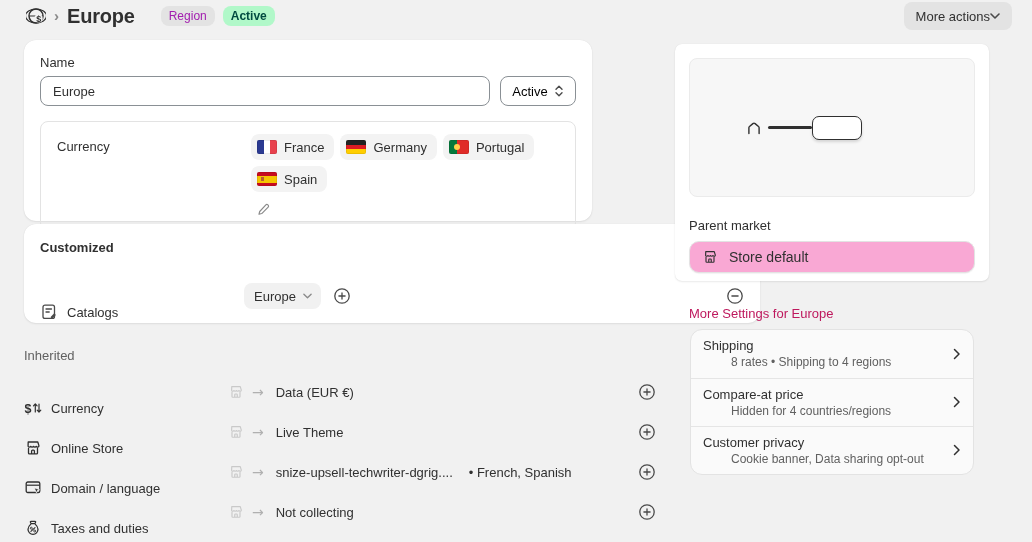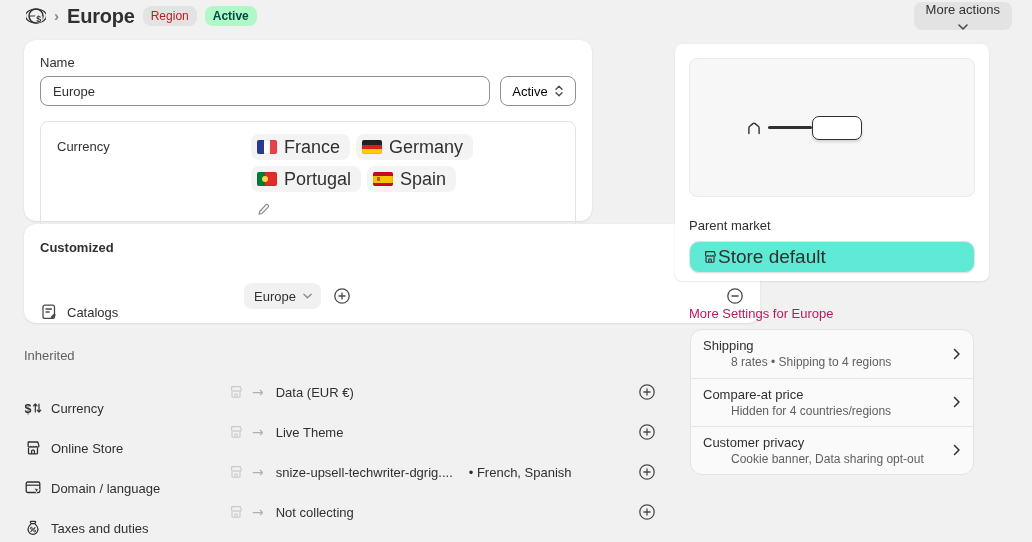--- a/index.html
+++ b/index.html
@@ -10,46 +10,46 @@
     font-family:"Liberation Sans","DejaVu Sans",sans-serif;
     color:#303030; font-size:13px;
   }
   .icon { display:inline-flex; align-items:center; justify-content:center; flex:0 0 auto; }
 
   
   .header { position:absolute; left:26px; top:0; right:20px; height:32px; display:flex; align-items:center; gap:8px; }
   .crumb-sep { color:#8a8a8a; font-size:15px; font-weight:600; margin-top:-2px; }
   .page-title { font-size:20px; font-weight:700; letter-spacing:-.2px; }
   .badge { border-radius:8px; padding:2px 8px; font-size:12px; line-height:16px; }
-  .badge-gray { background:#e3e3e3; color:#b91c1c; }
+  .badge-gray { background:#e3e3e3; color:#a21caf;margin-left:18px; }
   .badge-green { background:#b1f8c9; color:#014b40; font-weight:600; }
-  .more-actions { margin-left:auto; display:flex; align-items:center; gap:7px; background:#e3e3e3;
+  .more-actions { margin-left:auto; display:flex; align-items:center; background:#e3e3e3;
     border:none; border-radius:8px; height:28px; padding:0 12px; font-size:13px; font-weight:500;
-    color:#303030; cursor:pointer; font-family:inherit;flex-direction:column; }
+    color:#303030; cursor:pointer; font-family:inherit; }
 
   
   .card { position:absolute; background:#fff; border-radius:12px;
     box-shadow:0 1px 2px rgba(0,0,0,.08), 0 0 1px rgba(0,0,0,.10); }
   .card-1 { left:24px; top:40px; width:568px; height:181px; padding:15px 16px; }
   .card-2 { left:24px; top:224px; width:736px; height:99px; padding:16px; }
   .parent-card { left:675px; top:44px; width:314px; height:237px; padding:14px;border-radius:7px; }
 
   .field-label { margin-bottom:6px; }
   .name-row { display:flex; gap:10px; }
   .text-input { flex:1; height:30px; border:1px solid #8a9095; border-radius:8px; padding:0 12px;
     font-size:13px; color:#303030; background:#fff; font-family:inherit; outline:none; }
   .status-select { width:76px; height:30px; border:1px solid #8a9095; border-radius:8px; background:#fff;
     display:flex; align-items:center; justify-content:center; gap:6px; font-size:13px; cursor:pointer; font-family:inherit; }
 
   .includes-box { margin-top:15px; border:1px solid #e3e3e3; border-radius:8px; padding:12px 16px 10px; min-height:79px; display:flex; }
   .includes-label { width:194px; padding-top:5px; }
   .chips-col { flex:1; display:flex; flex-direction:column; gap:8px; }
   .chips-row { display:flex; flex-wrap:wrap; gap:6px; }
   .chip { display:inline-flex; align-items:center; gap:7px; background:#f3f3f3; border-radius:8px;
-    height:26px; padding:0 10px 0 6px; font-size:18px; }
+    height:26px; padding:0 10px 0 6px; font-size:13px; }
   .flag { position:relative; width:20px; height:14px; border-radius:2px; overflow:hidden;
     box-shadow:inset 0 0 0 .5px rgba(0,0,0,.15); }
   .flag-fr { background:linear-gradient(90deg,#2b3a91 0 33.4%,#ffffff 33.4% 66.7%,#e8414d 66.7%); }
   .flag-de { background:linear-gradient(180deg,#222222 0 33.4%,#dd1c23 33.4% 66.7%,#ffce00 66.7%); }
   .flag-pt { background:linear-gradient(90deg,#04793c 0 40%,#e02c28 40%); }
   .flag-pt::after { content:""; position:absolute; left:5px; top:4px; width:6px; height:6px; border-radius:50%; background:#ffd24a; }
   .flag-es { background:linear-gradient(180deg,#c60b1e 0 25%,#f5c400 25% 75%,#c60b1e 75%); }
   .flag-es::after { content:""; position:absolute; left:4px; top:5px; width:3px; height:4px; background:#b85c2e; }
   .edit-btn { background:none; border:none; width:26px; height:20px; display:flex; align-items:center; cursor:pointer; padding:0 4px; }
 
@@ -72,22 +72,22 @@
   .inh-extra { margin-left:8px; white-space:nowrap; }
 
   
   .illus-panel { height:139px; background:#f7f7f7; border:1px solid #ebebeb; border-radius:8px;
     display:flex; align-items:center; justify-content:center; }
   .illus-group { display:flex; align-items:center; transform:translateX(-28px); }
   .illus-line { width:44px; height:2.5px; background:#303030; border-radius:2px; margin-left:6px; }
   .illus-box { width:50px; height:24px; background:#fff; border:1.5px solid #303030; border-radius:7px;
     box-shadow:0 2px 3px rgba(0,0,0,.14); }
   .parent-label { margin-top:21px; }
-  .store-default-btn { margin-top:8px; width:100%; height:32px; background:#5eead4; border:1px solid #e3e3e3;
-    border-radius:10px; display:flex; align-items:center; padding:0 12px; font-size:19px;
+  .store-default-btn { margin-top:8px; width:100%; height:32px; background:#f9a8d4; border:1px solid #e3e3e3;
+    border-radius:10px; display:flex; align-items:center; gap:11px; padding:0 12px; font-size:14px;
     color:#303030; cursor:pointer; font-family:inherit; box-shadow:0 1px 1px rgba(0,0,0,.05); }
 
   .more-settings-heading { position:absolute; left:689px; top:306px; color:#be185d; }
   .settings-list { position:absolute; left:690px; top:329px; width:284px; background:#fafafa;
     border:1px solid #e3e3e3; border-radius:12px; overflow:hidden; }
   .settings-item { min-height:48px; padding:7px 12px 8px; display:flex; align-items:center; cursor:pointer; }
   .settings-item + .settings-item { border-top:1px solid #e5e5e5; }
   .si-text { flex:1; min-width:0; }
   .si-title { color:#303030; }
   .si-sub { font-size:12px; color:#616161; margin-top:2px;margin-left:28px; }

